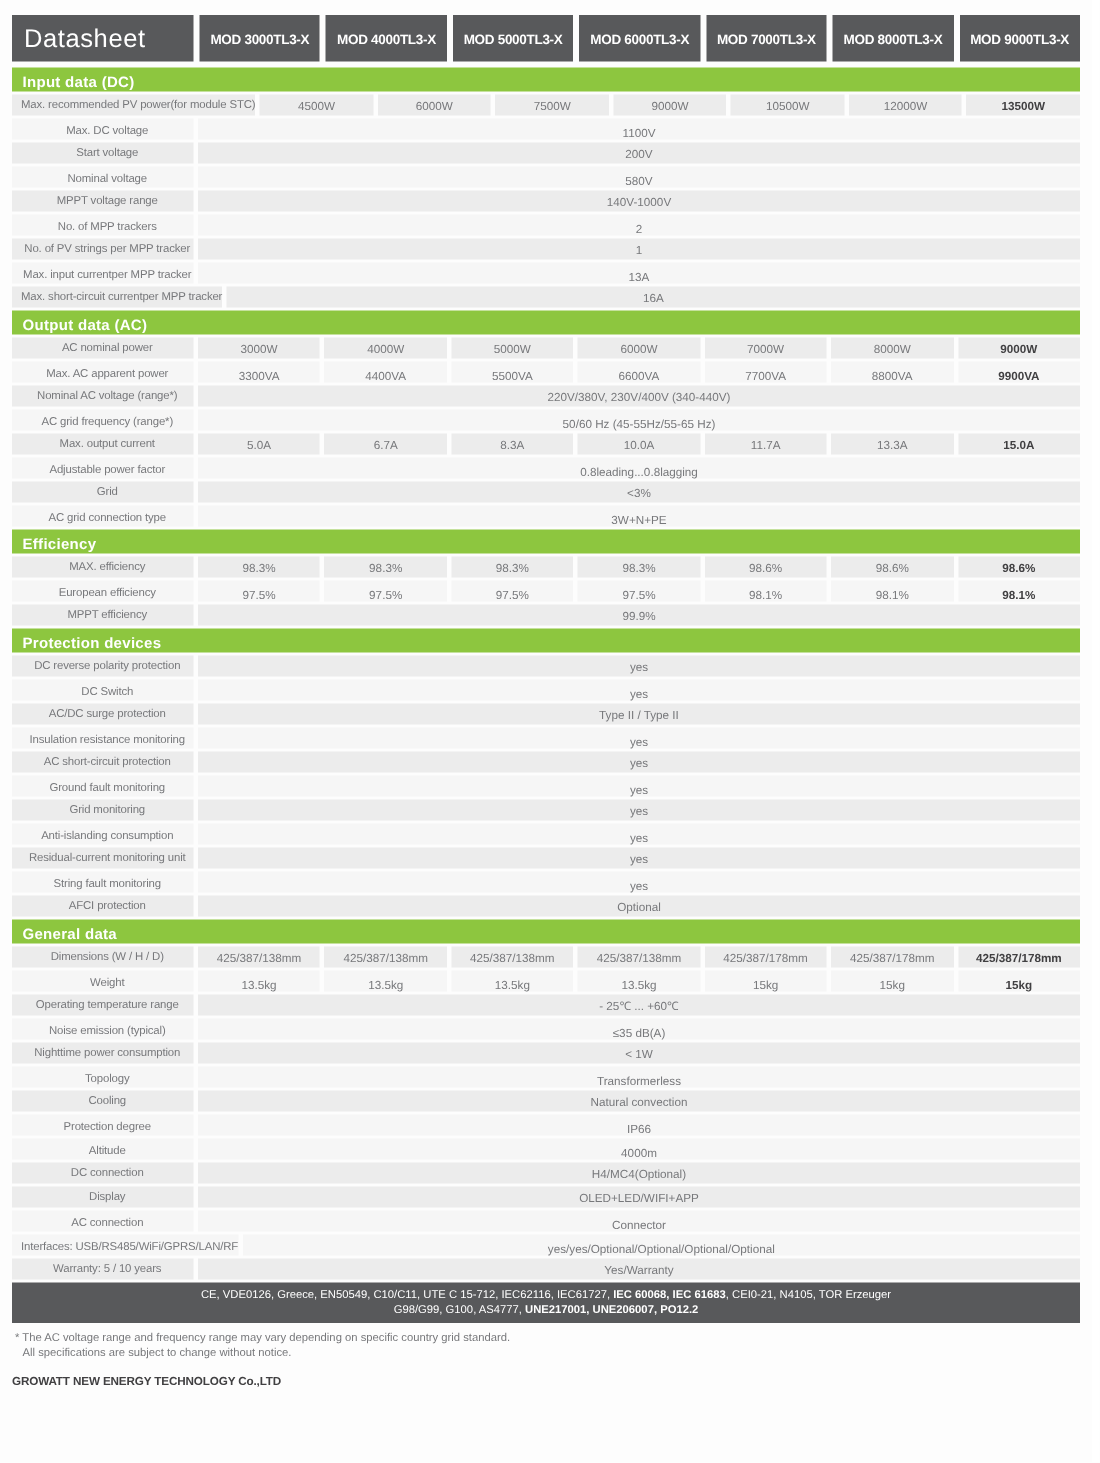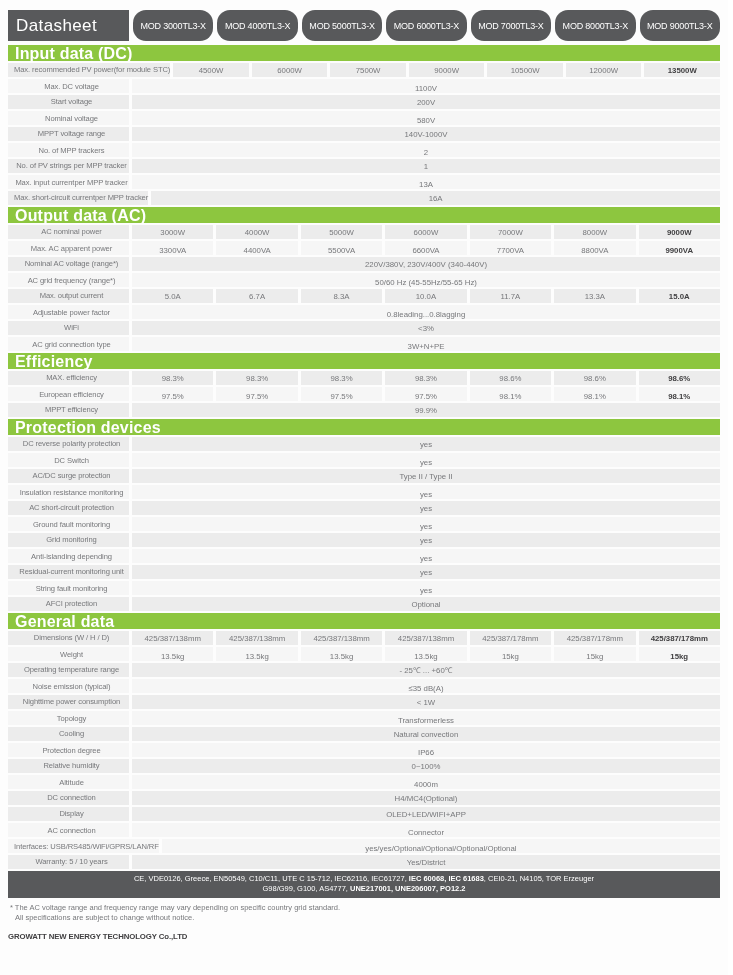--- a/index.html
+++ b/index.html
@@ -9,26 +9,26 @@
     --boldtxt:#414042;
   }
   *{box-sizing:border-box;}
   body{margin:0;background:#ffffff;font-family:"Liberation Sans",sans-serif;}
   .page{width:728px;height:975px;padding:10px 8px 0 8px;background:#fdfdfd;overflow:hidden;}
 
   
   .header-row{display:flex;gap:4px;margin-bottom:4px;}
   .h-title{flex:0 0 121px;background:var(--dark);color:#fff;display:flex;align-items:center;
            padding-left:8px;font-size:17px;letter-spacing:.4px;height:31px;white-space:nowrap;}
-  .h-model{flex:1;background:var(--dark);color:#fff;font-weight:normal;font-size:9px;
-           display:flex;align-items:center;justify-content:center;height:31px;letter-spacing:-0.2px;white-space:nowrap;border-radius:13px;}
+  .h-model{flex:1;background:var(--dark);color:#fff;font-weight:bold;font-size:9px;
+           display:flex;align-items:center;justify-content:center;height:31px;letter-spacing:-0.2px;white-space:nowrap;}
 
   
-  .section-bar{background:var(--green);color:#fff;font-weight:bold;font-size:16px;height:16px;
-               display:flex;align-items:flex-start;padding-left:7px;margin-bottom:2px;letter-spacing:.2px;}
+  .section-bar{background:var(--green);color:#fff;font-weight:bold;font-size:10px;height:16px;
+               display:flex;align-items:flex-end;padding-left:7px;margin-bottom:2px;letter-spacing:.2px;}
   .row{display:flex;gap:3px;margin-bottom:2px;}
   .cell-label{flex:0 0 121px;display:flex;flex-direction:row;justify-content:center;
               padding:2px 0 2px 6px;min-height:14px;}
   .lab-line{font-size:7.6px;line-height:9px;color:var(--txt);white-space:nowrap;letter-spacing:-0.1px;}
   .vals{flex:1;display:flex;gap:3px;}
   .val{flex:1;display:flex;align-items:center;justify-content:center;font-size:7.8px;color:var(--txt);min-height:14px;}
   .vals .val:last-child{font-weight:bold;color:var(--boldtxt);}
   .val-span{flex:1;display:flex;align-items:center;justify-content:center;font-size:7.8px;color:var(--txt);min-height:14px;}
   .s0 .cell-label,.s0 .val,.s0 .val-span{background:#ececec;}
   .s1 .cell-label,.s1 .val,.s1 .val-span{background:#f6f6f6;align-items:flex-end;}
@@ -193,21 +193,21 @@
         </div>
       </div>
       <div class="row s1">
         <div class="cell-label">
           <span class="lab-line">Adjustable power factor</span>
         </div>
         <div class="val-span">0.8leading...0.8lagging</div>
       </div>
       <div class="row s0">
         <div class="cell-label">
-          <span class="lab-line">WiFi</span>
+          <span class="lab-line">Grid</span>
         </div>
         <div class="val-span">&lt;3%</div>
       </div>
       <div class="row s1">
         <div class="cell-label">
           <span class="lab-line">AC grid connection type</span>
         </div>
         <div class="val-span">3W+N+PE</div>
       </div>
       <div class="section-bar">
@@ -287,21 +287,21 @@
         <div class="val-span">yes</div>
       </div>
       <div class="row s0">
         <div class="cell-label">
           <span class="lab-line">Grid monitoring</span>
         </div>
         <div class="val-span">yes</div>
       </div>
       <div class="row s1">
         <div class="cell-label">
-          <span class="lab-line">Anti-islanding  depending</span>
+          <span class="lab-line">Anti-islanding  consumption</span>
         </div>
         <div class="val-span">yes</div>
       </div>
       <div class="row s0">
         <div class="cell-label">
           <span class="lab-line">Residual-current  monitoring unit</span>
         </div>
         <div class="val-span">yes</div>
       </div>
       <div class="row s1">
@@ -376,26 +376,20 @@
           <span class="lab-line">Cooling</span>
         </div>
         <div class="val-span">Natural convection</div>
       </div>
       <div class="row s1">
         <div class="cell-label">
           <span class="lab-line">Protection degree</span>
         </div>
         <div class="val-span">IP66</div>
       </div>
-      <div class="row s0">
-        <div class="cell-label">
-          <span class="lab-line">Relative humidity</span>
-        </div>
-        <div class="val-span">0~100%</div>
-      </div>
       <div class="row s1">
         <div class="cell-label">
           <span class="lab-line">Altitude</span>
         </div>
         <div class="val-span">4000m</div>
       </div>
       <div class="row s0">
         <div class="cell-label">
           <span class="lab-line">DC connection</span>
         </div>
@@ -417,21 +411,21 @@
         <div class="cell-label">
           <span class="lab-line">Interfaces: USB/RS485/WiFi</span>
           <span class="lab-line">/GPRS/LAN/RF</span>
         </div>
         <div class="val-span">yes/yes/Optional/Optional/Optional/Optional</div>
       </div>
       <div class="row s0">
         <div class="cell-label">
           <span class="lab-line">Warranty: 5 / 10 years</span>
         </div>
-        <div class="val-span">Yes/District</div>
+        <div class="val-span">Yes/Warranty</div>
       </div>
     </div>
 
   <div class="cert-bar">
     <span class="cert-line"><span>CE, VDE0126, Greece, EN50549, C10/C11, UTE C 15-712,  IEC62116, IEC61727, </span><span class="b">IEC 60068, IEC 61683</span><span>, CEI0-21, N4105, TOR Erzeuger</span></span>
     <span class="cert-line"><span>G98/G99, G100, AS4777, </span><span class="b">UNE217001, UNE206007, PO12.2</span></span>
   </div>
 
   <div class="footnote">
     <div>* The AC voltage range and frequency range may vary depending on specific country grid standard.</div>

